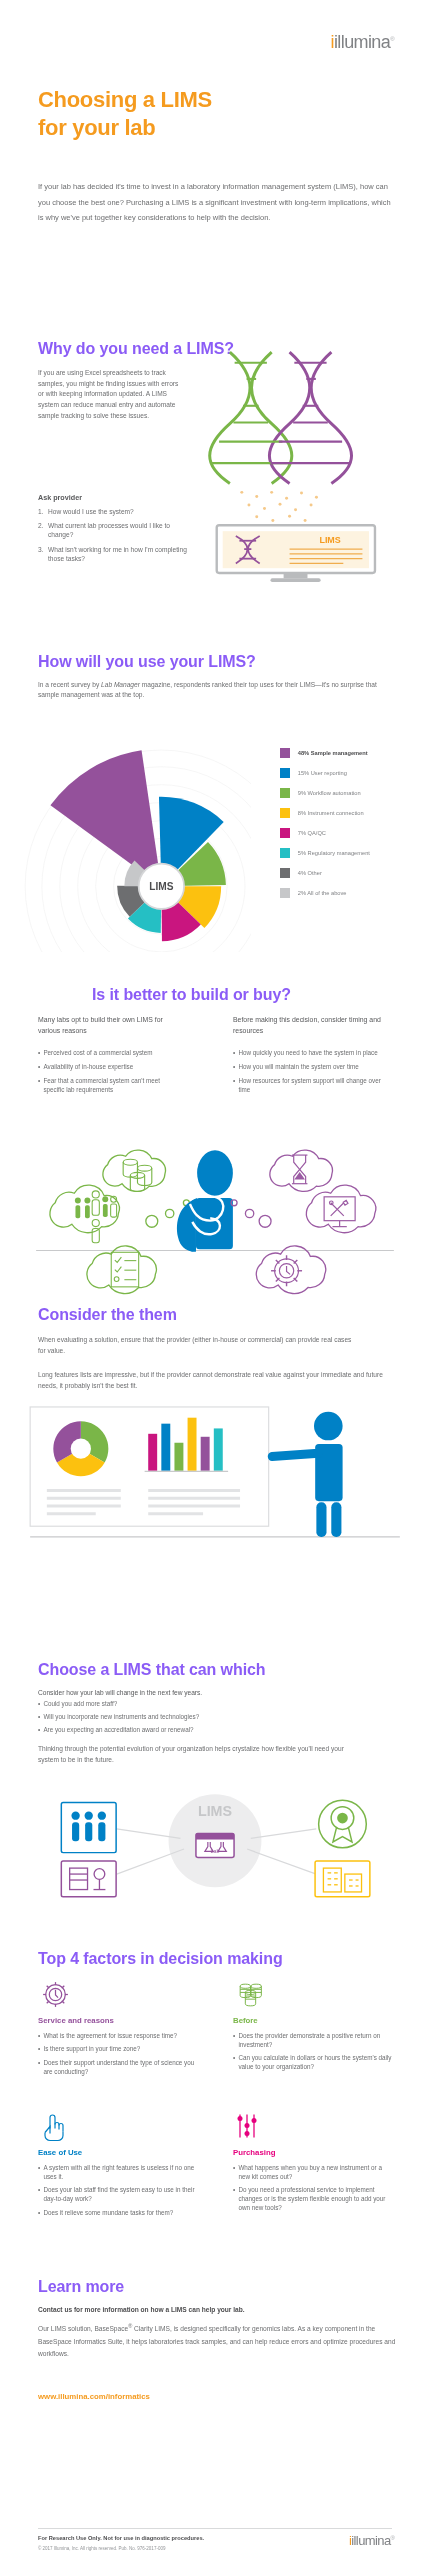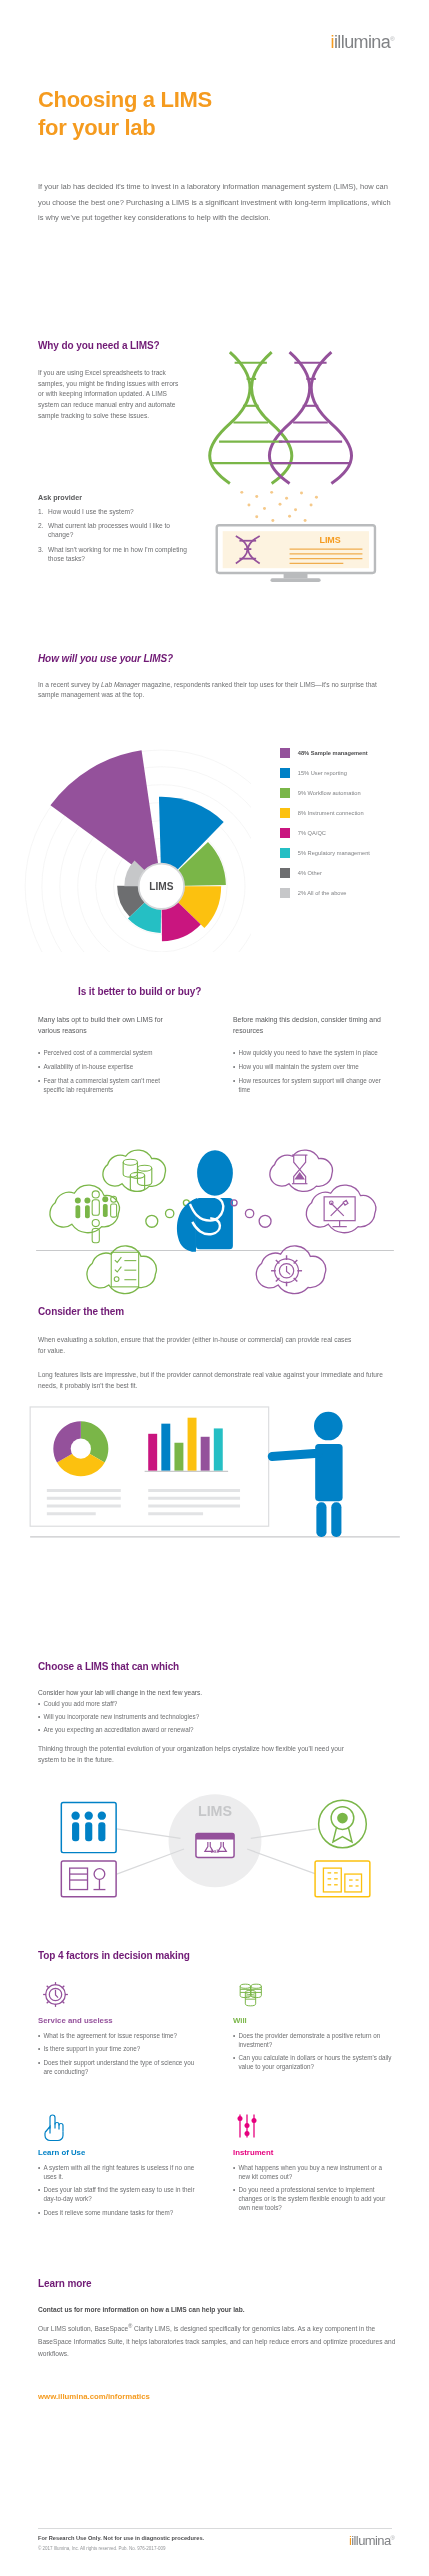--- a/index.html
+++ b/index.html
@@ -7,22 +7,22 @@
     width: 429px;
     background: #ffffff;
     font-family: "Liberation Sans", sans-serif;
   }
   body { width: 429px; height: 2576px; position: relative; overflow: hidden; }
 
   .page { width: 429px; height: 2576px; position: relative; }
 
   
   .sec-title {
-    color: #701a75;
-    font-size: 10px;
+    color: #8b5cf6;
+    font-size: 16px;
     font-weight: bold;
     letter-spacing: -0.1px;
   }
   .body-text {
     color: #6d6e70;
     font-size: 6.6px;
     line-height: 10.7px;
   }
 
   
@@ -66,33 +66,33 @@
     color: #58595b; font-size: 7.2px; font-weight: bold;
   }
   #ask-list { position: absolute; left: 38px; top: 507px; width: 155px; }
   .num-item { display: flex; margin-bottom: 5.4px; color: #6d6e70; font-size: 6.6px; line-height: 9px; }
   .num-item .n { width: 10px; flex: none; color: #6d6e70; }
 
   
   #why-illus { position: absolute; left: 200px; top: 346px; width: 209px; height: 239px; }
 
   
-  #how-title { position: absolute; left: 38px; top: 653px; font-style: italic; }
+  #how-title { position: absolute; left: 38px; top: 653px; }
   #how-text  { position: absolute; left: 38px; top: 680px; width: 346px; font-size: 6.6px; line-height: 10px; color: #6d6e70; }
   #how-text i { font-style: italic; }
 
   #rose-wrap { position: absolute; left: 12px; top: 713px; width: 239px; height: 239px; }
   #legend { position: absolute; left: 280px; top: 748px; width: 143px; }
   .leg-row { display: flex; align-items: center; margin-bottom: 10px; }
   .leg-sw { width: 10px; height: 10px; flex: none; margin-right: 7.8px; }
   .leg-tx { font-size: 5.7px; color: #808285; }
   .leg-row.first .leg-tx { font-weight: bold; color: #4d4d4f; }
 
   
-  #bb-title { position: absolute; left: 38px; top: 986px; padding-left: 40px; }
+  #bb-title { position: absolute; left: 52px; top: 986px; padding-left: 40px; }
   #bb-left-head  { position: absolute; left: 38px; top: 1014px; width: 137px; color: #58595b; font-size: 6.9px; line-height: 11.3px; }
   #bb-right-head { position: absolute; left: 233px; top: 1014px; width: 149px; color: #58595b; font-size: 6.9px; line-height: 11.3px; }
   #bb-left-list  { position: absolute; left: 38px; top: 1048px; width: 137px; }
   #bb-right-list { position: absolute; left: 233px; top: 1048px; width: 149px; }
   .bul { display: flex; margin-bottom: 4.8px; color: #6d6e70; font-size: 6.3px; line-height: 9px; }
   .bul .d { flex: none; width: 5.4px; }
 
   #bb-illus { position: absolute; left: 18px; top: 1136px; width: 394px; height: 161px; }
 
   
@@ -582,21 +582,21 @@
           <line x1="30" y1="48" x2="30" y2="54"></line>
         <line x1="6" y1="30" x2="12" y2="30"></line>
           <line x1="48" y1="30" x2="54" y2="30"></line>
         <line x1="13" y1="13" x2="18" y2="18"></line>
           <line x1="42" y1="42" x2="47" y2="47"></line>
         <line x1="47" y1="13" x2="42" y2="18"></line>
           <line x1="18" y1="42" x2="13" y2="47"></line>
         <path d="M30 21 v10 l5 5"></path>
       </g>
     </svg>
-    <div class="quad-head" style="color:#94519b">Service and useless</div>
+    <div class="quad-head" style="color:#94519b">Service and reasons</div>
     <div class="bul">
         <span class="d">•</span>
         <span>What is the agreement for issue response time?</span>
       </div>
     <div class="bul">
         <span class="d">•</span>
         <span>Is there support in your time zone?</span>
       </div>
     <div class="bul">
         <span class="d">•</span>
@@ -614,42 +614,42 @@
         <ellipse cx="30" cy="26" rx="10" ry="4"></ellipse>
           <path d="M20 26 v22 a10 4 0 0 0 20 0 v-22"></path>
         <line x1="10" y1="20" x2="30" y2="20"></line>
           <line x1="10" y1="26" x2="30" y2="26"></line>
         <line x1="31" y1="20" x2="51" y2="20"></line>
           <line x1="31" y1="26" x2="51" y2="26"></line>
         <line x1="20" y1="33" x2="40" y2="33"></line>
           <line x1="20" y1="39" x2="40" y2="39"></line>
       </g>
     </svg>
-    <div class="quad-head" style="color:#7ab648">Will</div>
+    <div class="quad-head" style="color:#7ab648">Before</div>
     <div class="bul">
         <span class="d">•</span>
         <span>Does the provider demonstrate a positive return on investment?</span>
       </div>
     <div class="bul">
         <span class="d">•</span>
         <span>Can you calculate in dollars or hours the system's daily value to your organization?</span>
       </div>
   </div>
 
   <div class="quad" id="quad-ease">
     <svg class="quad-icon" viewBox="0 0 60 60" width="30" height="31">
       <g fill="none" stroke="#0081c6" stroke-width="2.4">
         <path d="M24 34 V12 a5 5 0 0 1 10 0 v22"></path>
         <path d="M34 26 a4 4 0 0 1 8 0 v10"></path>
         <path d="M42 28 a4 4 0 0 1 8 0 v12"></path>
         <path d="M14 42 l10 -12 v14"></path>
         <path d="M14 42 v6 a10 10 0 0 0 10 10 h16 a10 10 0 0 0 10 -10 v-8"></path>
       </g>
     </svg>
-    <div class="quad-head" style="color:#0081c6">Learn of Use</div>
+    <div class="quad-head" style="color:#0081c6">Ease of Use</div>
     <div class="bul">
         <span class="d">•</span>
         <span>A system with all the right features is useless if no one uses it.</span>
       </div>
     <div class="bul">
         <span class="d">•</span>
         <span>Does your lab staff find the system easy to use in their day-to-day work?</span>
       </div>
     <div class="bul">
         <span class="d">•</span>
@@ -664,21 +664,21 @@
         <line x1="28" y1="6" x2="28" y2="52"></line>
         <line x1="42" y1="6" x2="42" y2="52"></line>
       </g>
       <g fill="#e6007e">
         <circle cx="14" cy="14" r="5"></circle>
         <circle cx="28" cy="28" r="5"></circle>
         <circle cx="42" cy="18" r="5"></circle>
         <circle cx="28" cy="44" r="5"></circle>
       </g>
     </svg>
-    <div class="quad-head" style="color:#e6007e">Instrument</div>
+    <div class="quad-head" style="color:#e6007e">Purchasing</div>
     <div class="bul">
         <span class="d">•</span>
         <span>What happens when you buy a new instrument or a new kit comes out?</span>
       </div>
     <div class="bul">
         <span class="d">•</span>
         <span>Do you need a professional service to implement changes or is the system flexible enough to add your own new tools?</span>
       </div>
   </div>
 

